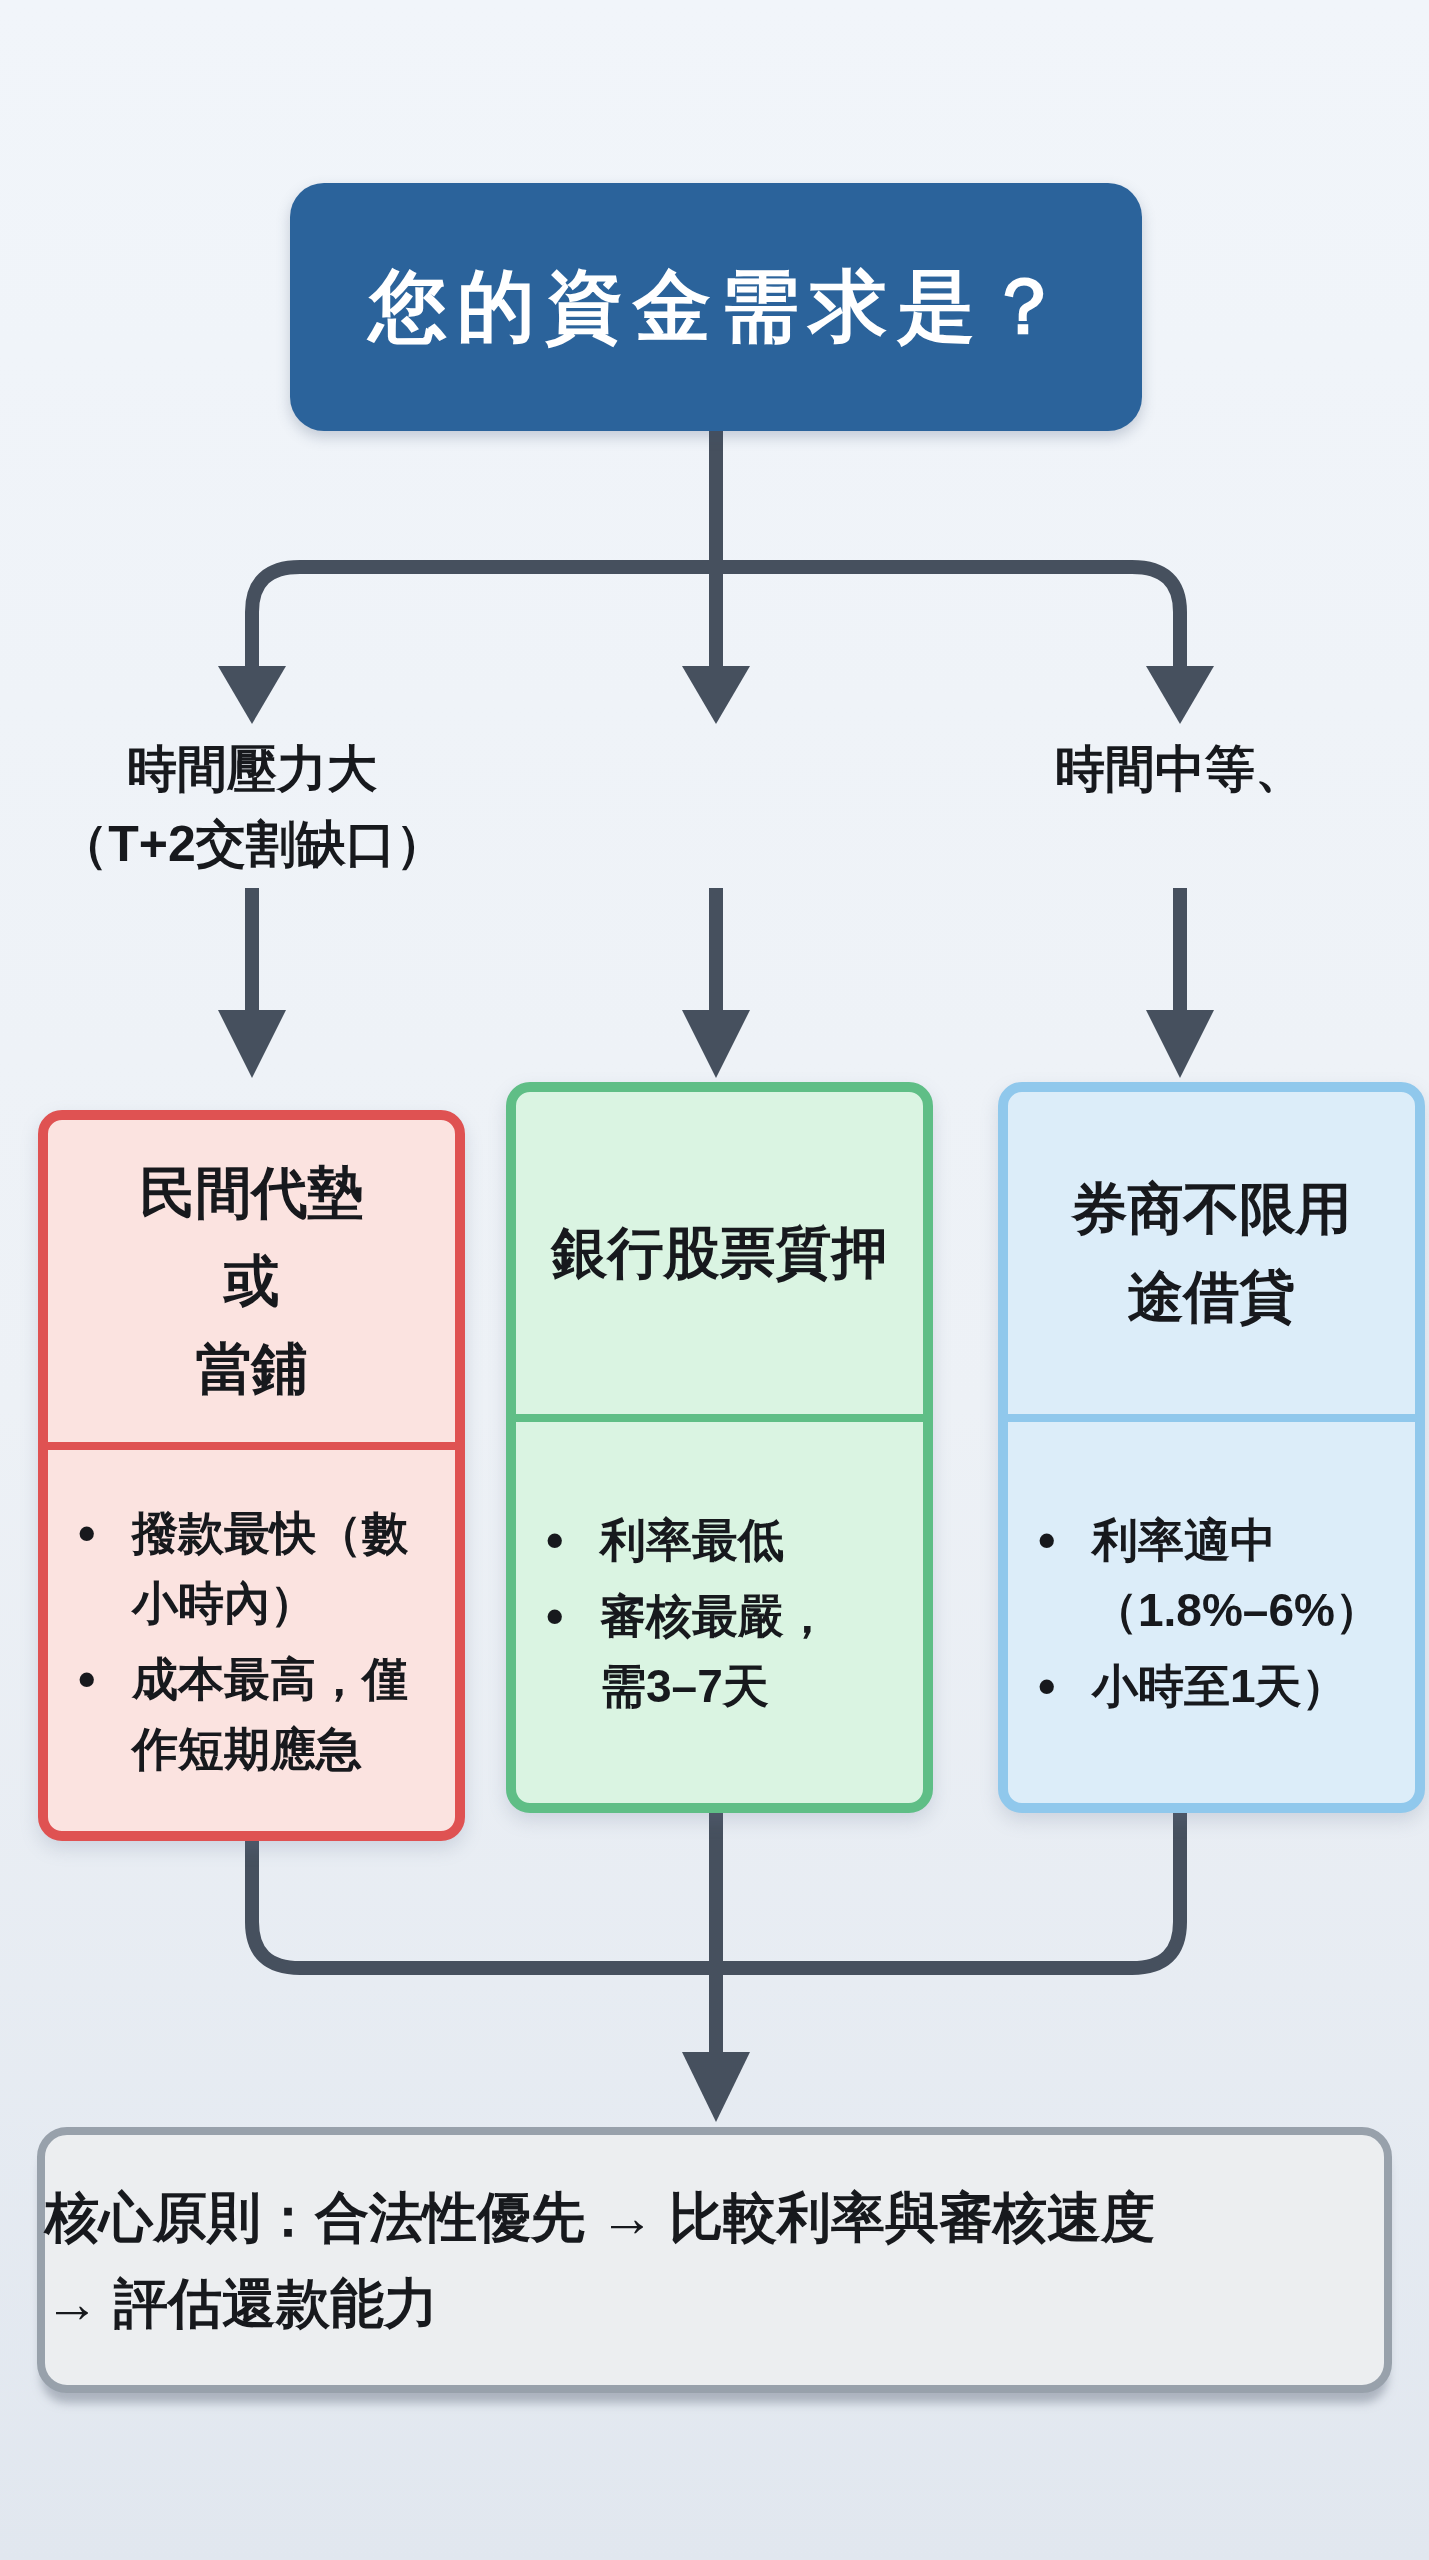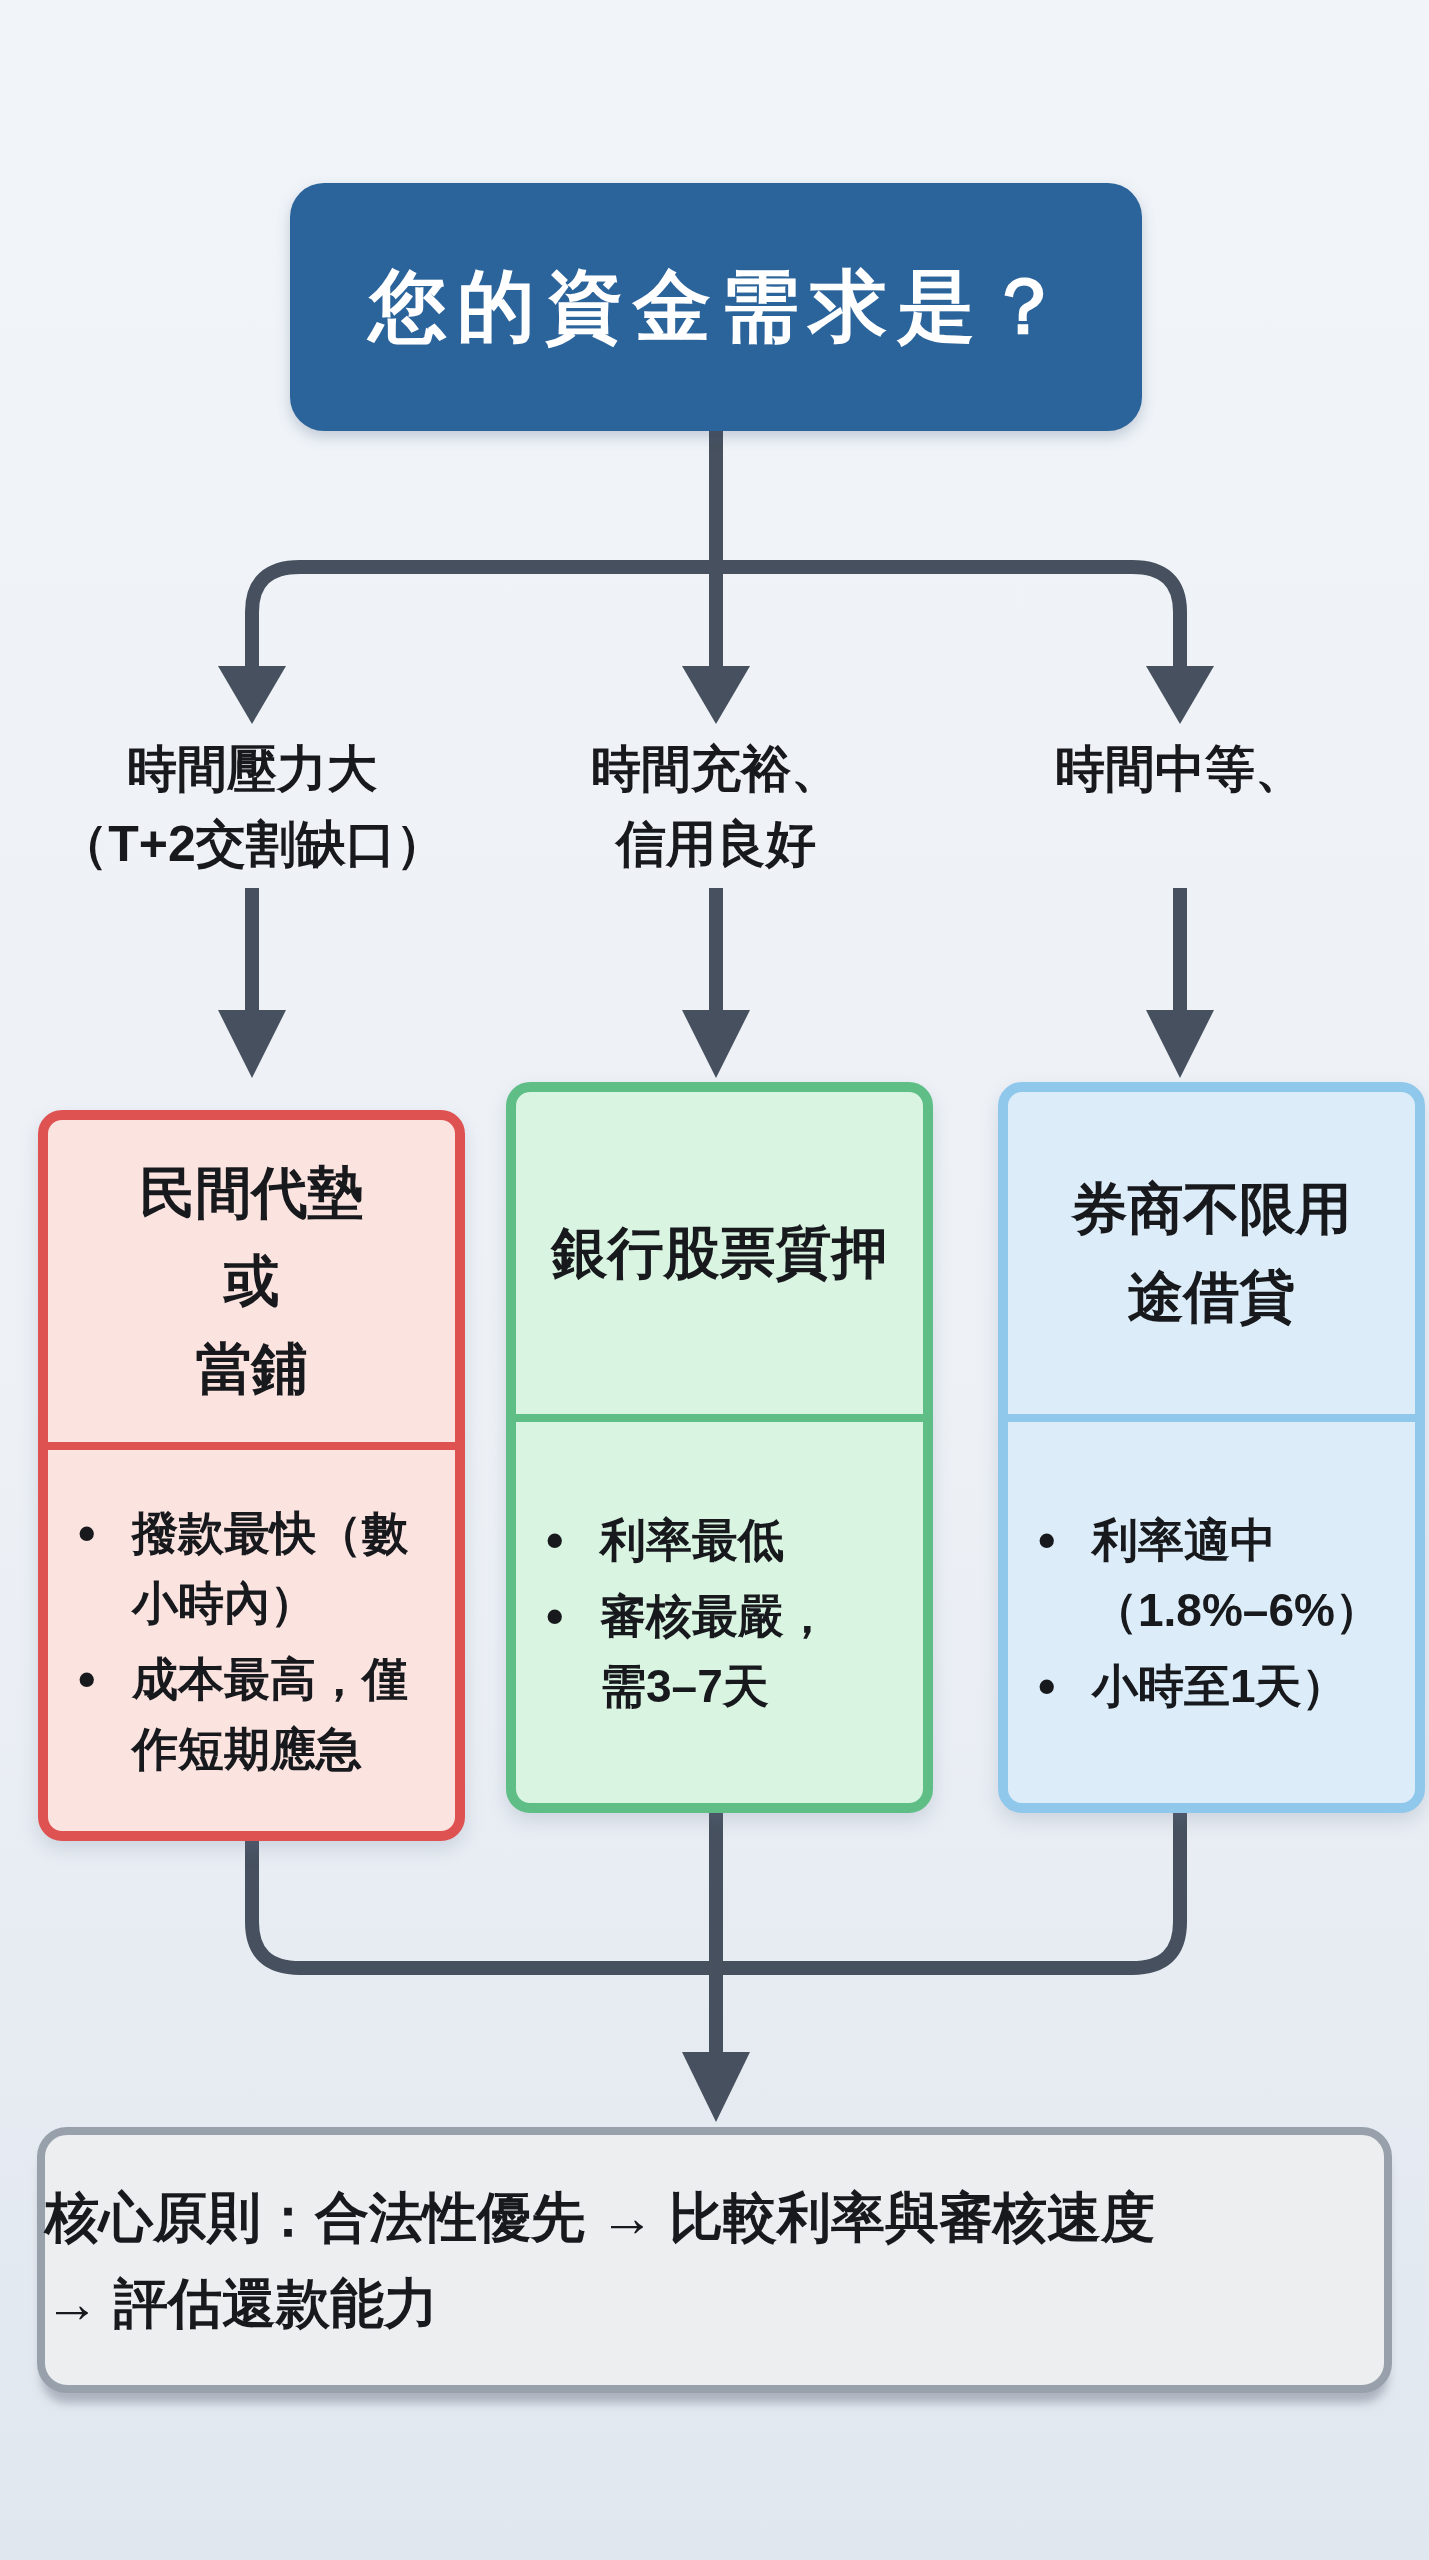--- a/index.html
+++ b/index.html
@@ -91,24 +91,20 @@
   </svg>
 
   <div class="title-box">
     <span>您的資金需求是？</span>
   </div>
 
   <div class="label label-0">
     <div>時間壓力大</div>
     <div>（T+2交割缺口）</div>
   </div>
-  <div class="label label-1">
-    <div>時間充裕、</div>
-    <div>信用良好</div>
-  </div>
   <div class="label label-2">
     <div>時間中等、</div>
   </div>
 
   <div class="card card-0" style="--card-border: #df5252; --card-fill: #fbe3e0;">
     <div class="card-header">
       <div>民間代墊</div>
       <div>或</div>
       <div>當鋪</div>
     </div>

